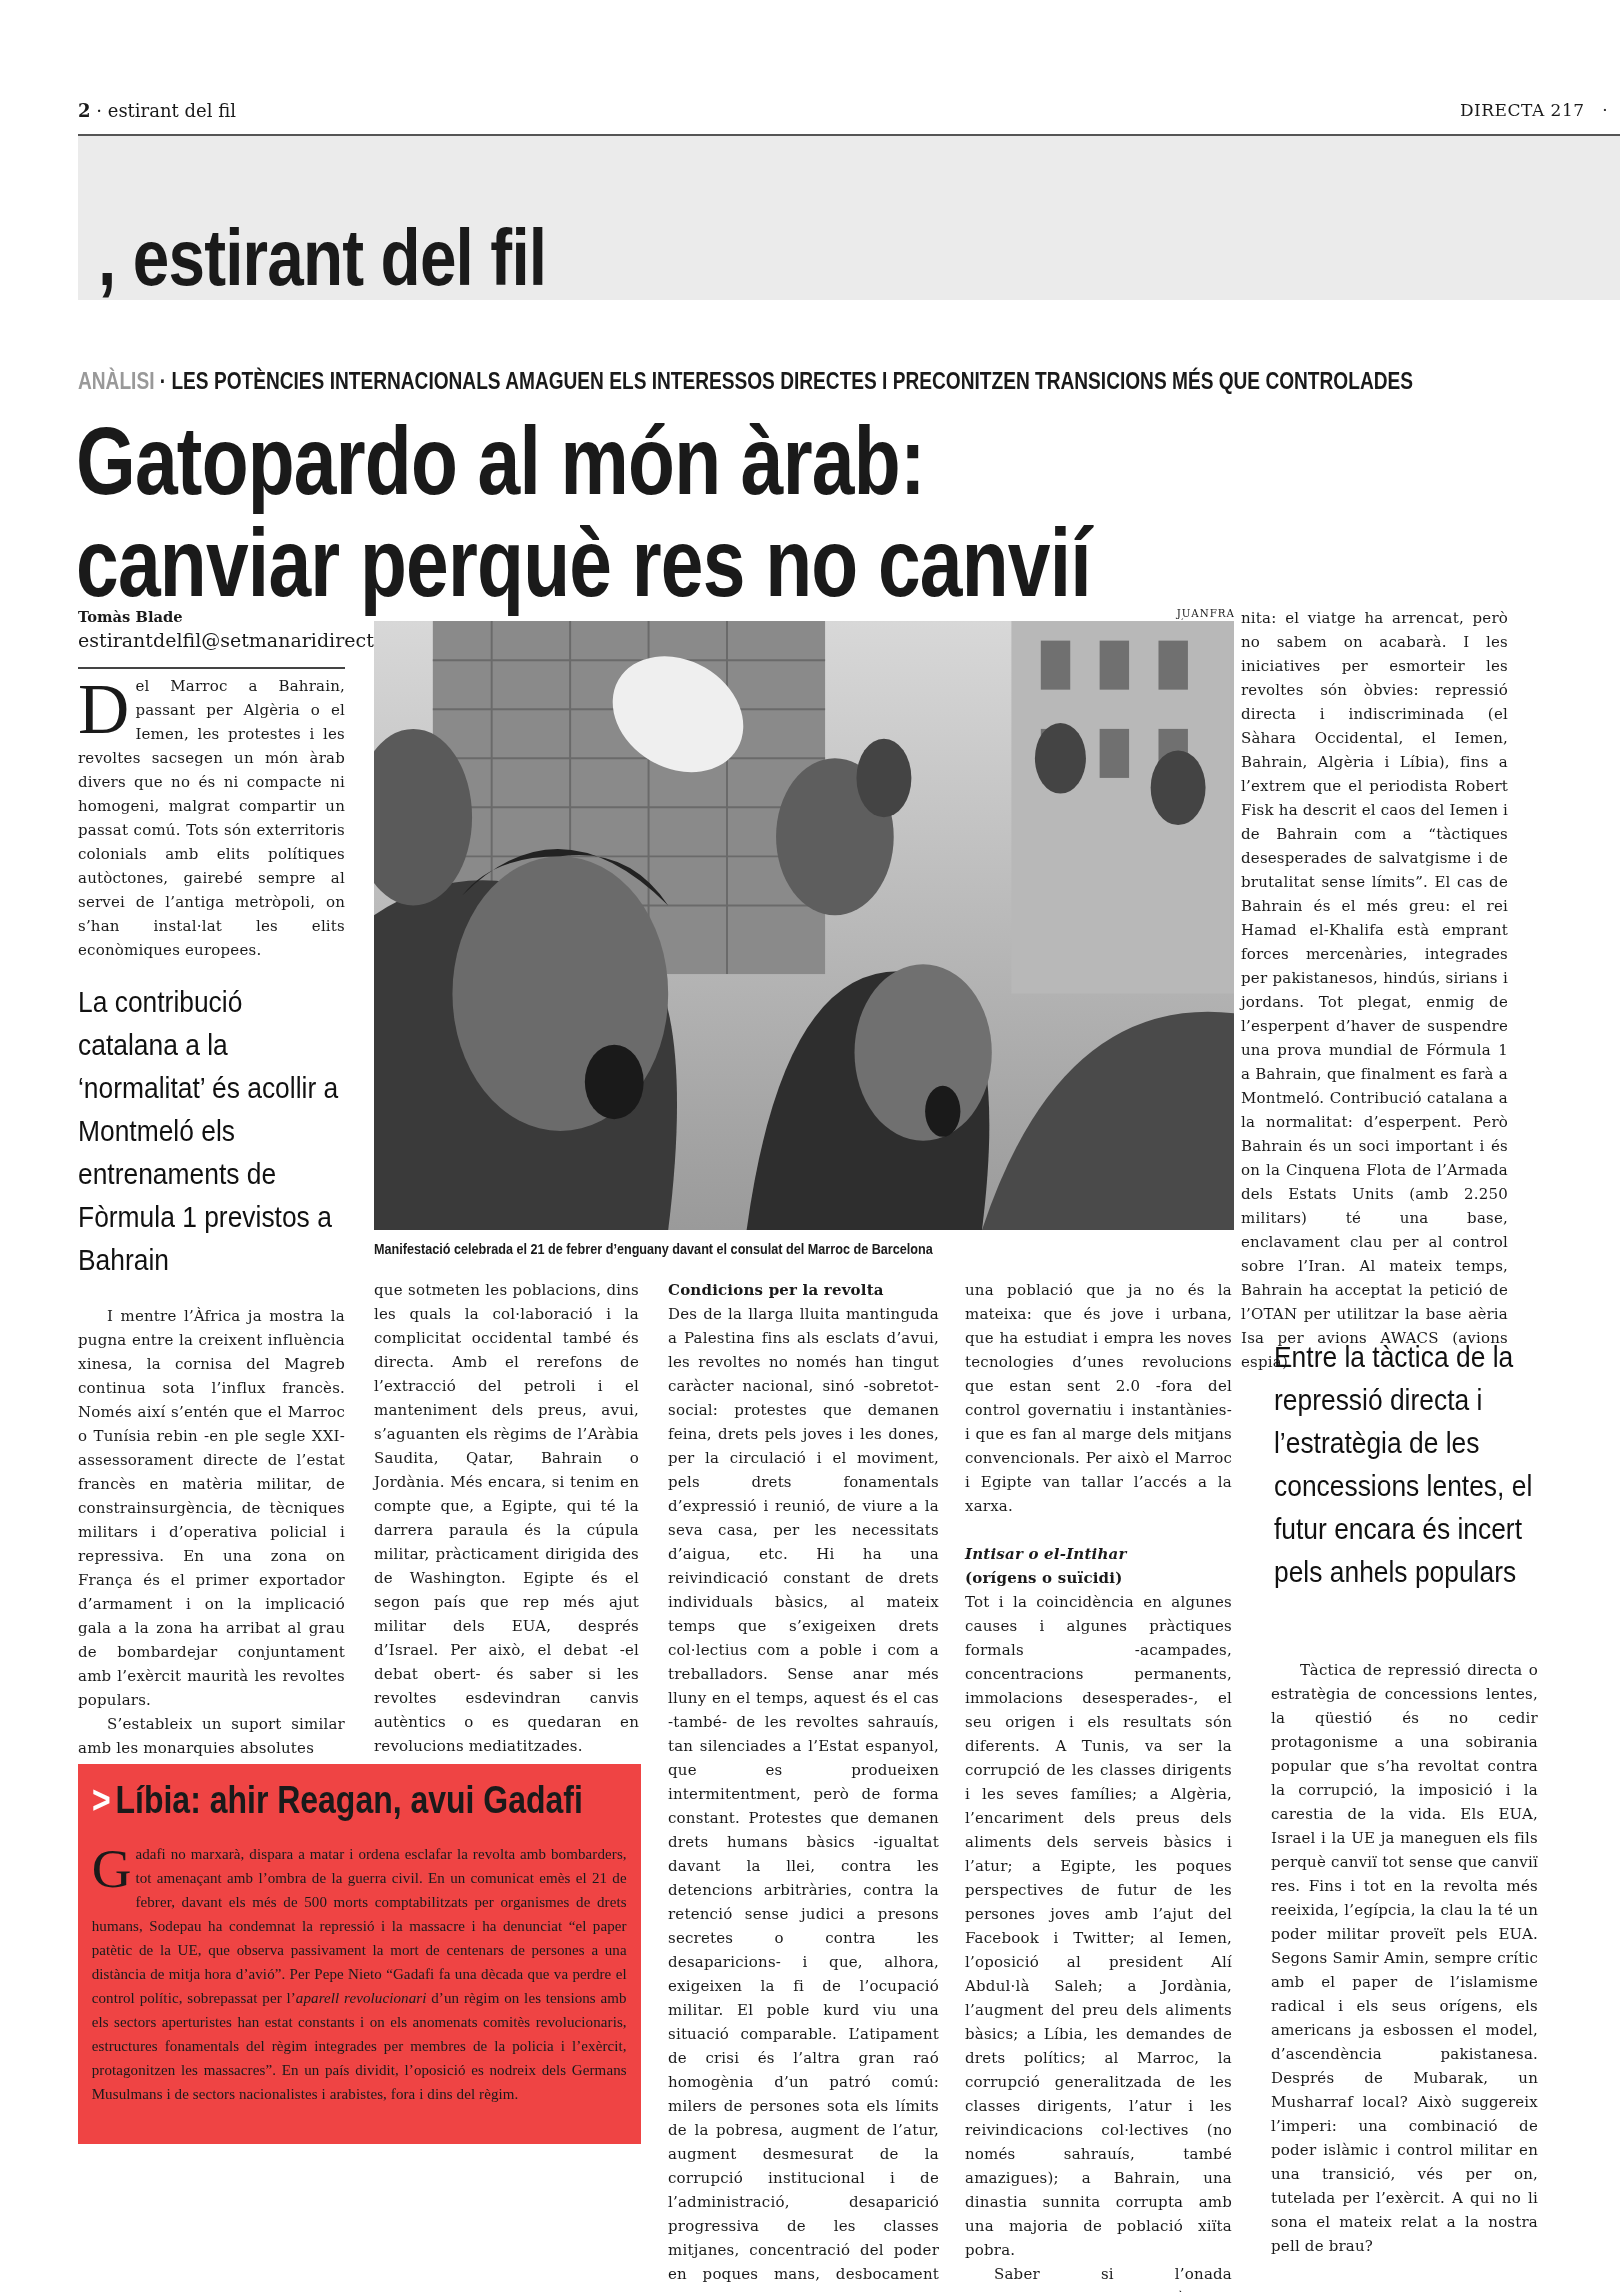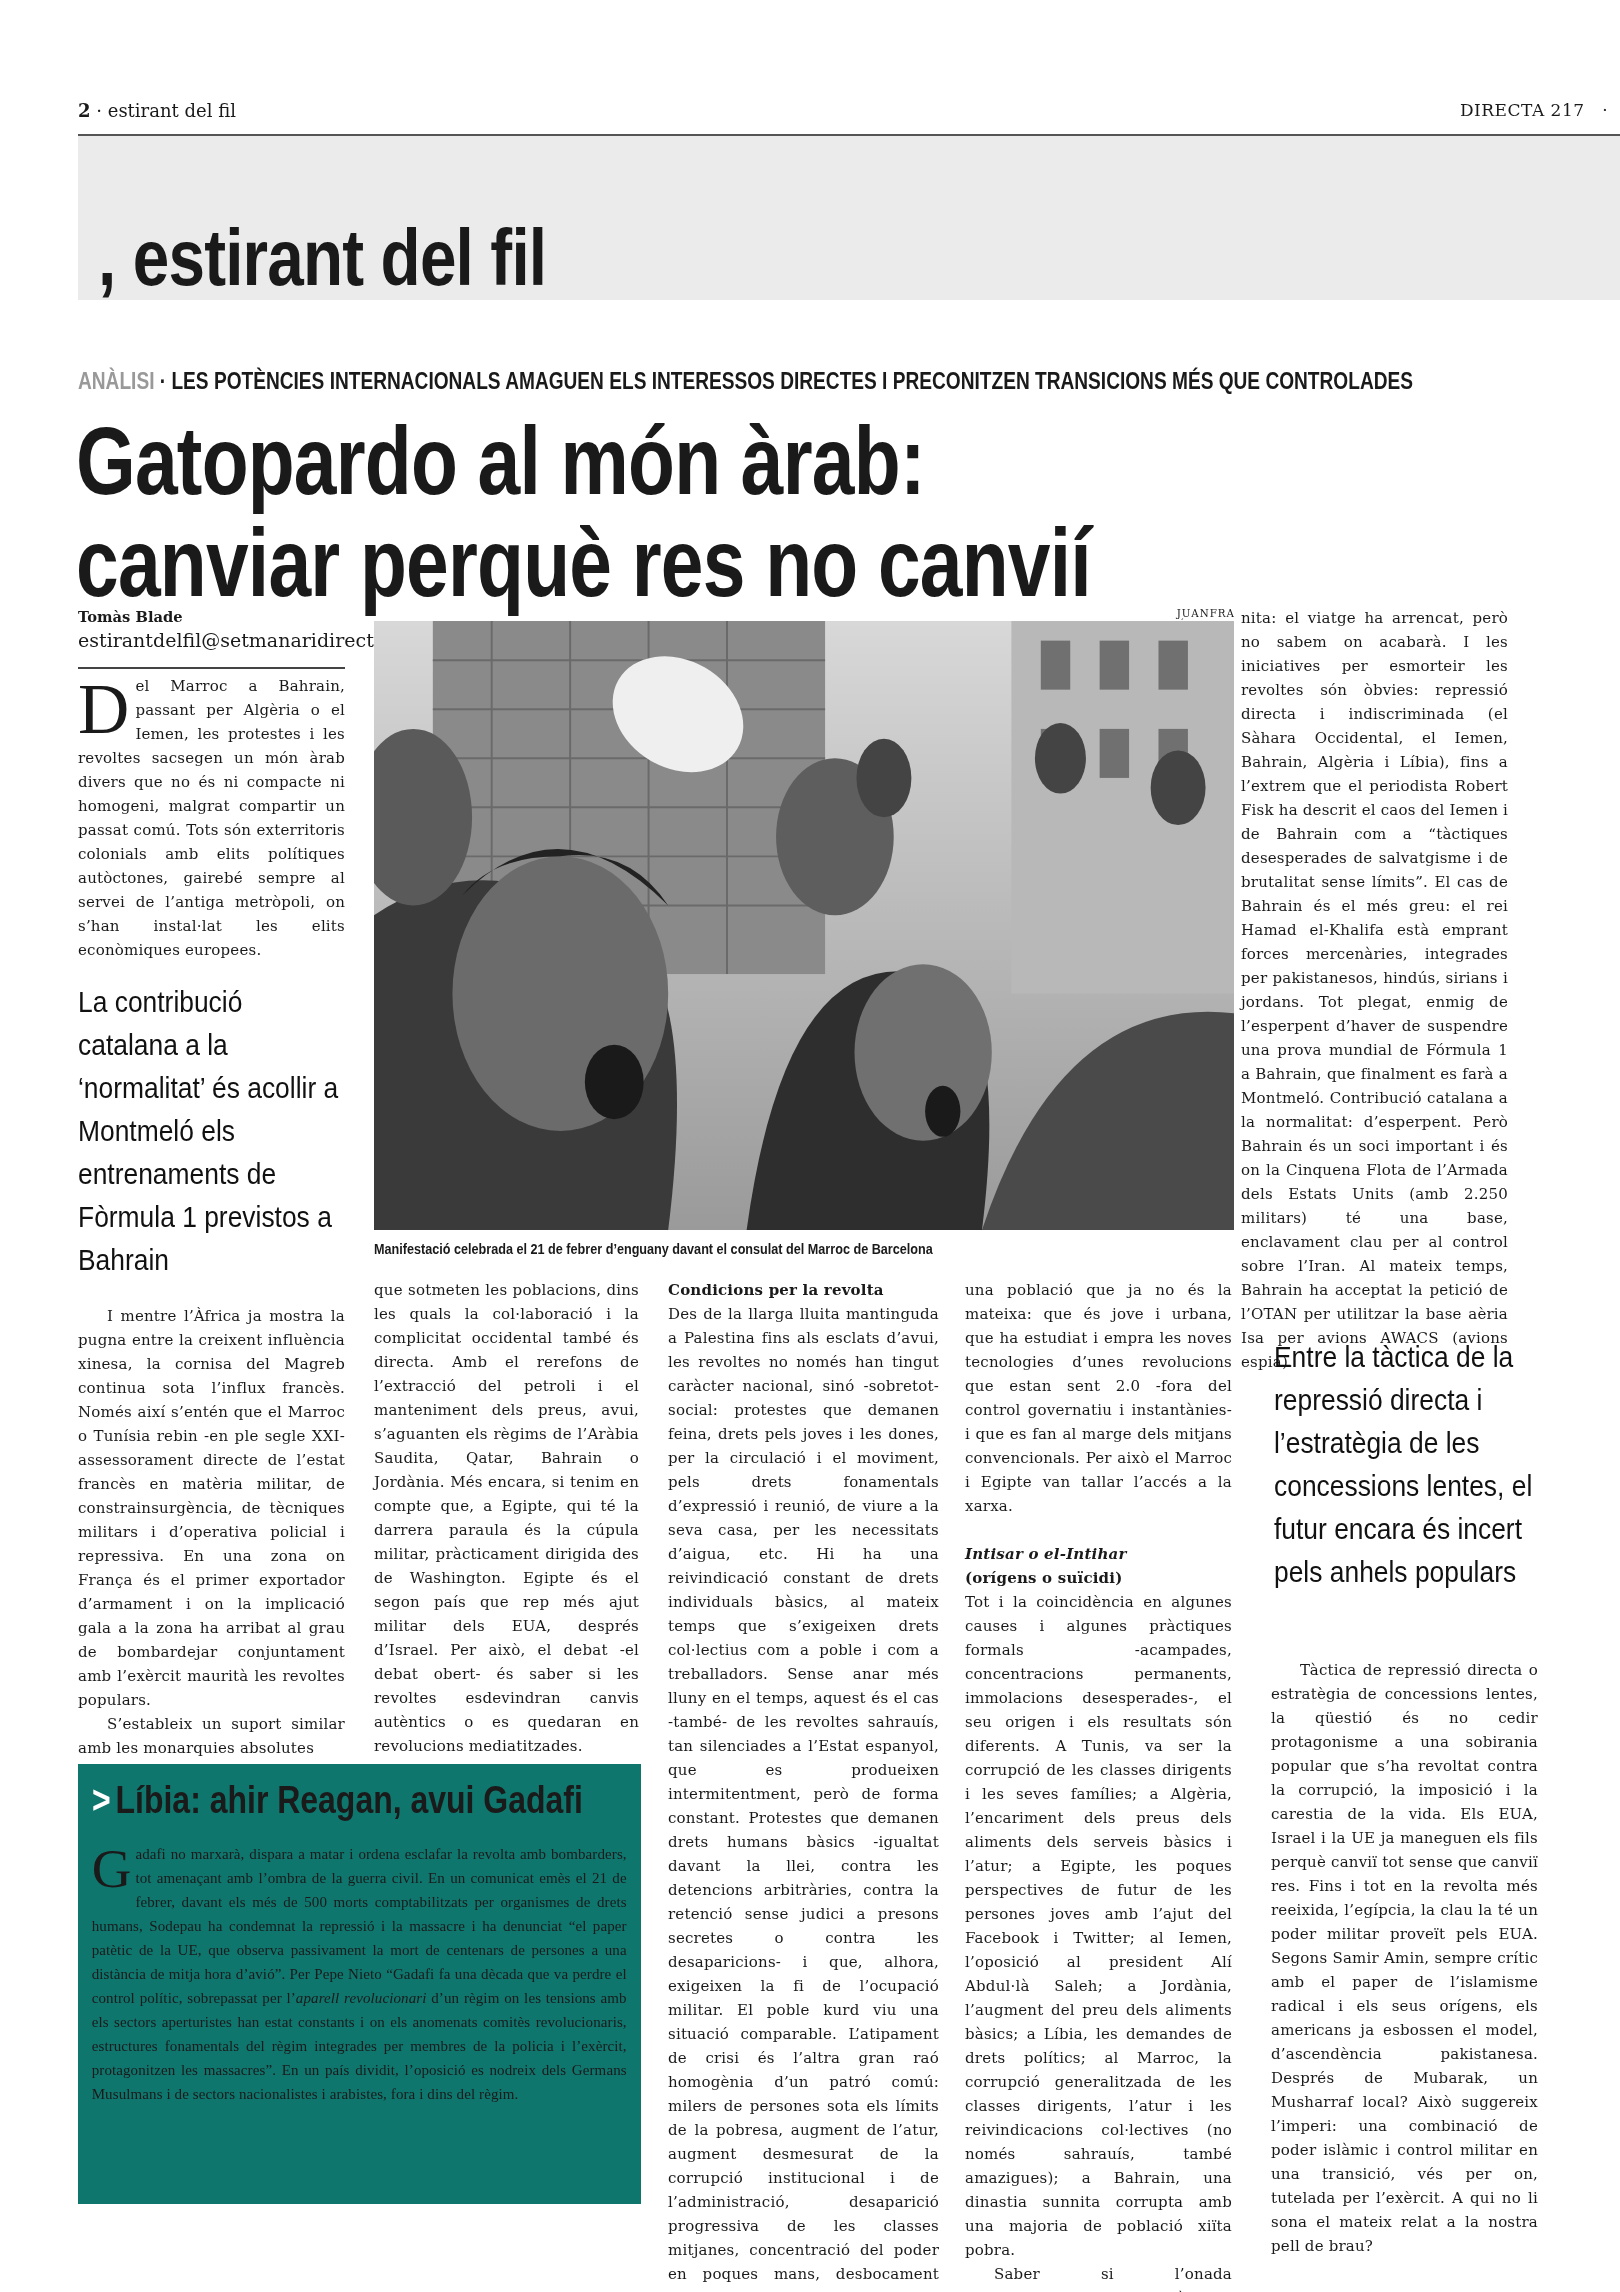--- a/index.html
+++ b/index.html
@@ -33,21 +33,21 @@
   .dropcap { float: left; font-size: 71px; line-height: 59px; margin: 5.9px 5.9px 0 0; font-family: "Liberation Serif", serif; }
 
   .pullquote { position: absolute; font-family: "Liberation Sans", sans-serif; font-size: 30px; line-height: 43px; color: #111; transform: scaleX(0.88); transform-origin: left top; }
 
   
   .photo-credit { left: 1137px; top: 607px; font-size: 10.3px; letter-spacing: 1px; width: 98px; text-align: right; }
   .photo { left: 374px; top: 621px; width: 860px; height: 609px; overflow: hidden; background: #888; }
   .caption { left: 374px; top: 1241px; font-size: 14.7px; font-weight: bold; white-space: nowrap; transform: scaleX(0.86); transform-origin: left top; }
 
   
-  .box { left: 78px; top: 1764px; width: 563px; height: 440px; background: #0f766e; }
+  .box { left: 78px; top: 1764px; width: 563px; height: 380px; background: #ef4444; }
   .box-title { position: absolute; left: 13.7px; top: 13.7px; font-size: 39px; font-weight: bold; white-space: nowrap; transform: scaleX(0.82); transform-origin: left top; font-family: "Liberation Sans", sans-serif; }
   .box-title .arrow { color: #fff; margin-right: 5.9px; }
   .box-body { position: absolute; left: 13.7px; top: 78px; width: 535px; font-size: 15px; line-height: 24px; text-align: justify; font-family: "Liberation Serif", serif; letter-spacing: 0.1px; }
   .box-body .dropcap { font-size: 55px; line-height: 45px; margin: 3.9px 3.9px 0 0; }
 </style>
 </head>
 <body>
 
 <div class="abs running-left serif">
   <b>2</b>

